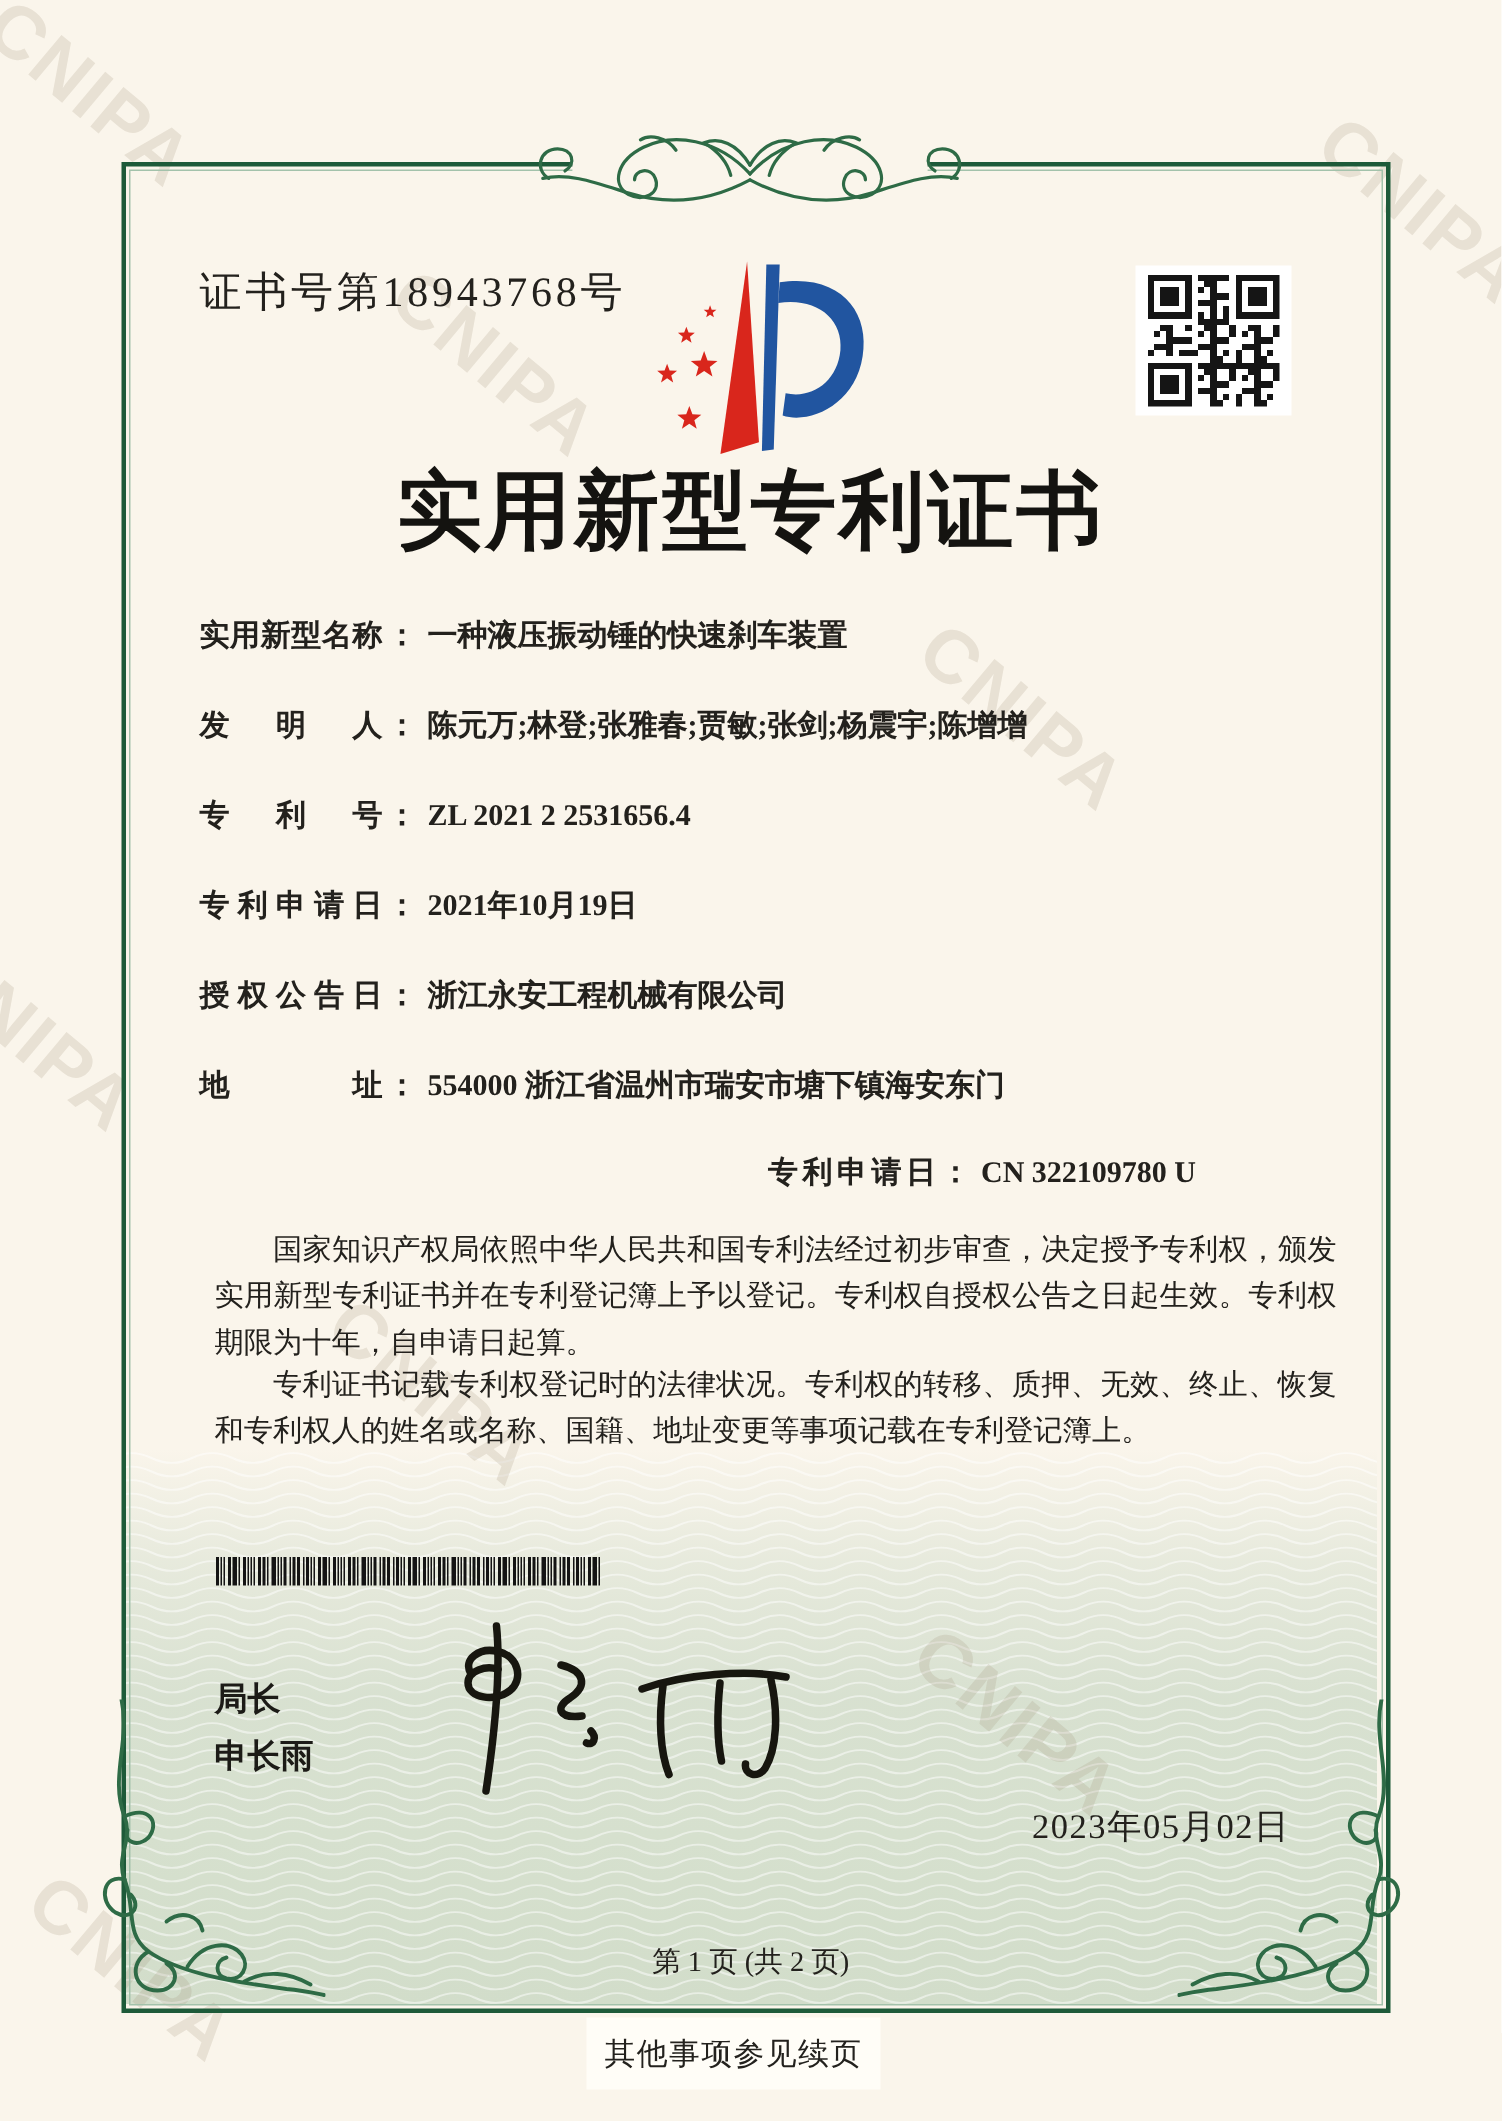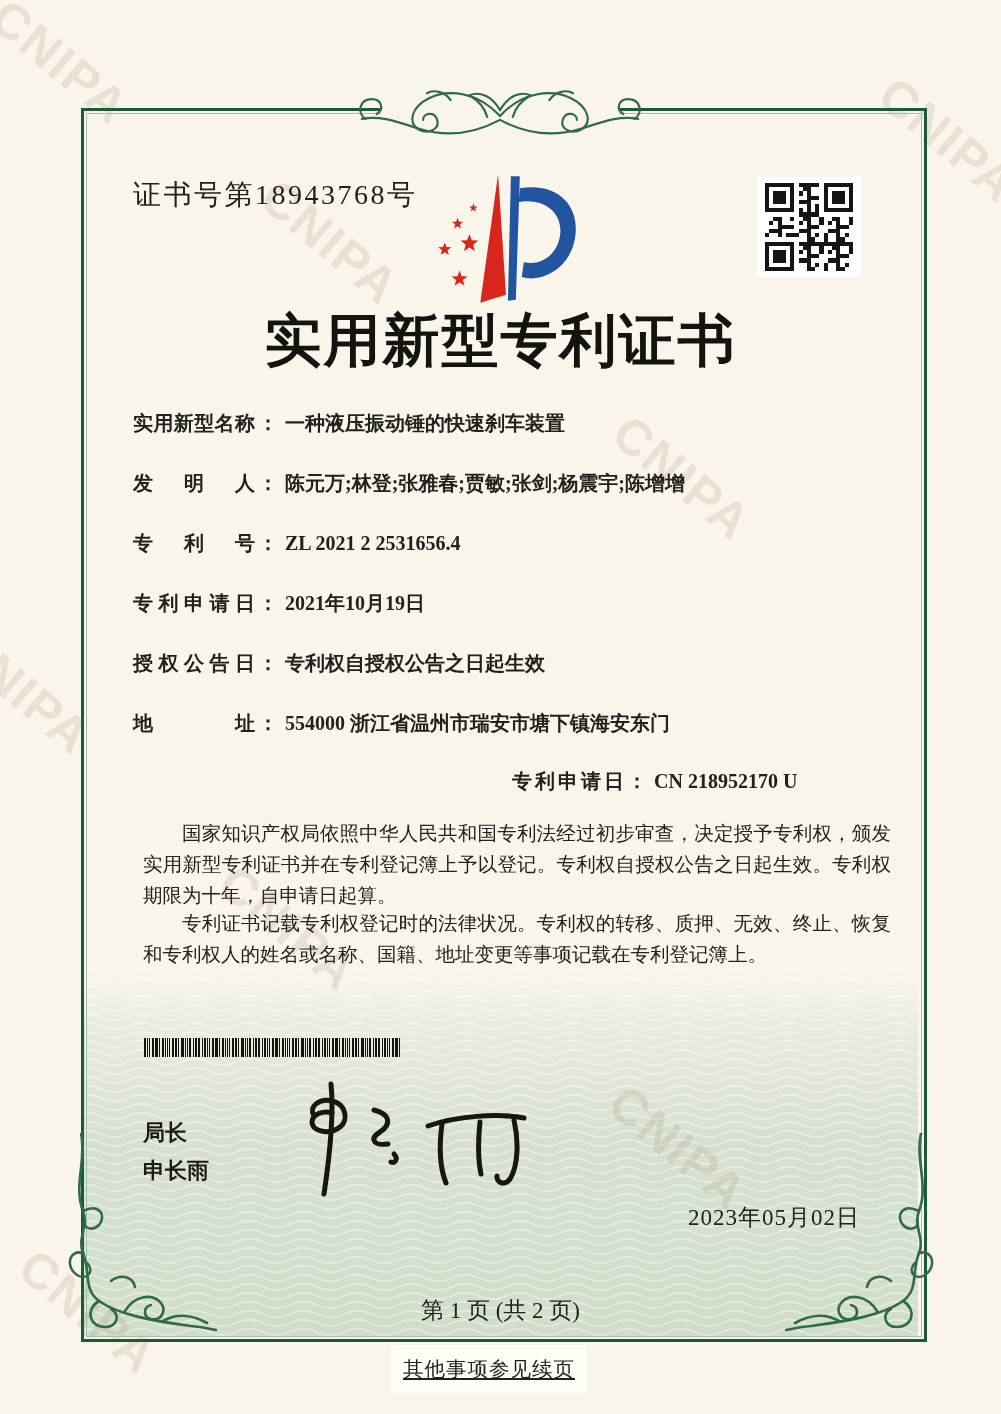--- a/index.html
+++ b/index.html
@@ -47,25 +47,25 @@
         text-indent:2em;text-align:justify;z-index:3;}
 
   .barcode{position:absolute;left:143px;top:1038px;width:262px;height:19px;z-index:3;}
   .barcode i{position:absolute;top:0;height:100%;background:#141414;display:block;}
 
   .sig-label{position:absolute;left:143px;font-size:22px;font-weight:bold;z-index:3;
              font-family:"Liberation Sans","DejaVu Sans",sans-serif;color:#1c1b17;}
   .sig-script{position:absolute;left:252px;top:1080px;width:290px;height:118px;z-index:3;}
 
   .gdate{position:absolute;left:688px;top:1202px;font-size:23px;letter-spacing:1px;z-index:3;}
-  .pageinfo{position:absolute;left:0;right:0;top:1295px;text-align:center;font-size:23px;z-index:3;}
+  .pageinfo{position:absolute;left:0;right:0;top:1295px;text-align:center;font-size:19px;z-index:3;}
 
   .footnote{position:absolute;left:391px;top:1345px;width:196px;height:48px;background:#fffdf7;
             display:flex;align-items:center;justify-content:center;z-index:3;}
-  .footnote span{font-size:20.5px;letter-spacing:1px;text-decoration:underline;}
+  .footnote span{font-size:20.5px;letter-spacing:1px;}
 </style>
 </head>
 <body>
 
 <div class="page">
 
   <div class="waveband">
     <svg id="waves" viewBox="0 0 834 370" preserveAspectRatio="none">
         <g fill="none" stroke="#ffffff" stroke-width="1.3" opacity="0.5">
           <path d="M-10,6 q13.5,-6.5 27,0 q13.5,6.5 27,0 q13.5,-6.5 27,0 q13.5,6.5 27,0 q13.5,-6.5 27,0 q13.5,6.5 27,0 q13.5,-6.5 27,0 q13.5,6.5 27,0 q13.5,-6.5 27,0 q13.5,6.5 27,0 q13.5,-6.5 27,0 q13.5,6.5 27,0 q13.5,-6.5 27,0 q13.5,6.5 27,0 q13.5,-6.5 27,0 q13.5,6.5 27,0 q13.5,-6.5 27,0 q13.5,6.5 27,0 q13.5,-6.5 27,0 q13.5,6.5 27,0 q13.5,-6.5 27,0 q13.5,6.5 27,0 q13.5,-6.5 27,0 q13.5,6.5 27,0 q13.5,-6.5 27,0 q13.5,6.5 27,0 q13.5,-6.5 27,0 q13.5,6.5 27,0 q13.5,-6.5 27,0 q13.5,6.5 27,0 q13.5,-6.5 27,0 q13.5,6.5 27,0 q13.5,-6.5 27,0 q13.5,6.5 27,0 "></path>
@@ -418,29 +418,29 @@
   <div class="frow" style="top:470px">
     <span class="flabel">发明人</span><span class="fcolon">：</span><span class="fval">陈元万;林登;张雅春;贾敏;张剑;杨震宇;陈增增</span>
   </div>
   <div class="frow" style="top:530px">
     <span class="flabel">专利号</span><span class="fcolon">：</span><span class="fval">ZL 2021 2 2531656.4</span>
   </div>
   <div class="frow" style="top:590px">
     <span class="flabel">专利申请日</span><span class="fcolon">：</span><span class="fval">2021年10月19日</span>
   </div>
   <div class="frow" style="top:650px">
-    <span class="flabel">授权公告日</span><span class="fcolon">：</span><span class="fval">专利权自授权公告之日起生效</span>
+    <span class="flabel">授权公告日</span><span class="fcolon">：</span><span class="fval">浙江永安工程机械有限公司</span>
   </div>
   <div class="frow" style="top:710px">
     <span class="flabel">地址</span><span class="fcolon">：</span><span class="fval">554000 浙江省温州市瑞安市塘下镇海安东门</span>
   </div>
 
   <div class="frow" style="top:768px">
     <span class="fpair grant2">
-      <span class="flabel w5">专利申请日</span><span class="fcolon">：</span><span class="fval">CN 218952170 U</span>
+      <span class="flabel w5">专利申请日</span><span class="fcolon">：</span><span class="fval">CN 322109780 U</span>
     </span>
   </div>
 
   <p class="para" style="top:908px">专利证书记载专利权登记时的法律状况。专利权的转移、质押、无效、终止、恢复和专利权人的姓名或名称、国籍、地址变更等事项记载在专利登记簿上。</p>
   <p class="para" style="top:818px">国家知识产权局依照中华人民共和国专利法经过初步审查，决定授予专利权，颁发实用新型专利证书并在专利登记簿上予以登记。专利权自授权公告之日起生效。专利权期限为十年，自申请日起算。</p>
 
   <div class="barcode" id="bars">
       <i style="left:1px;width:2px"></i>
       <i style="left:4px;width:1px"></i>
       <i style="left:6px;width:1px"></i>

